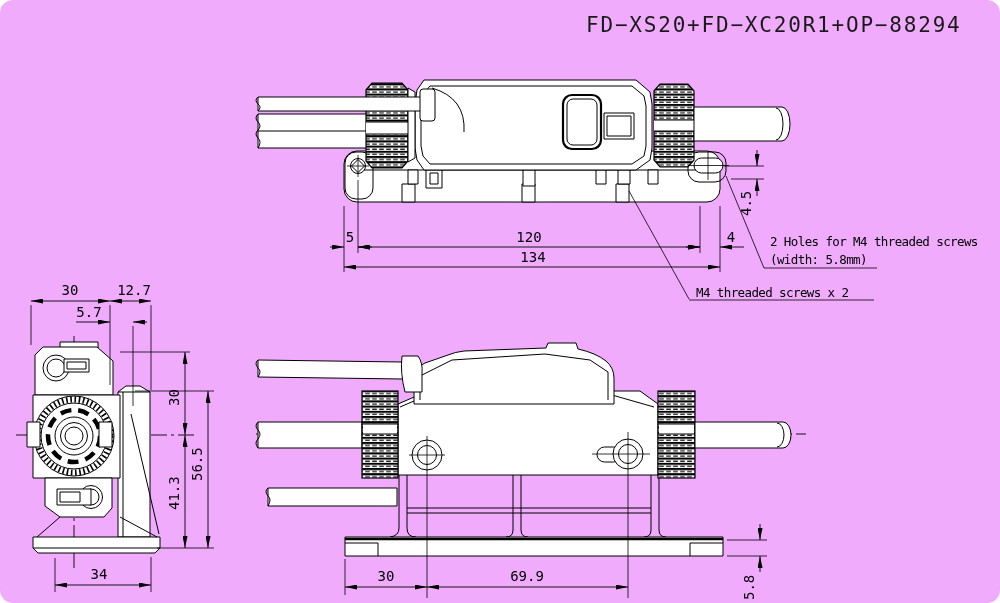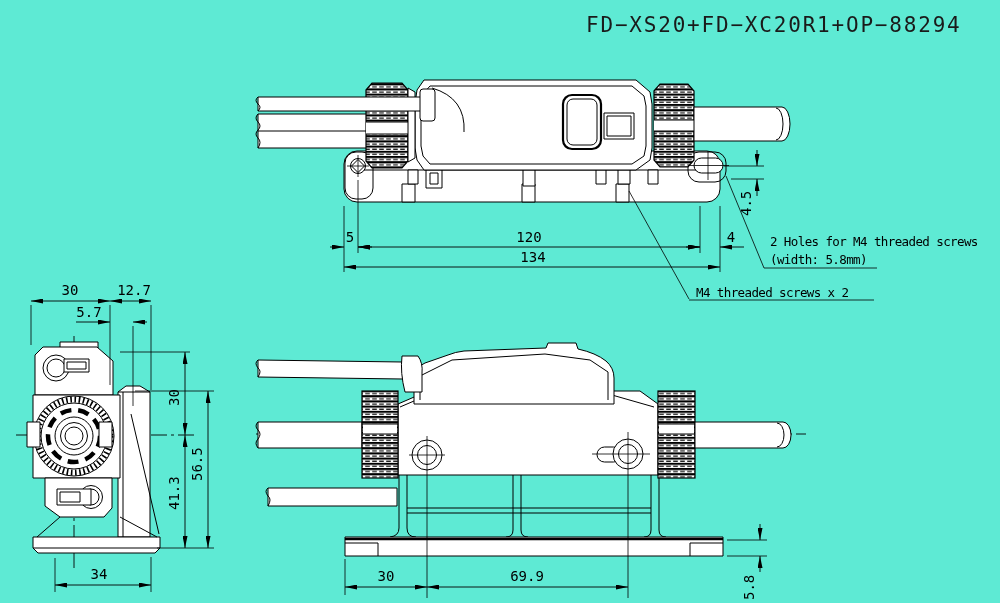--- a/index.html
+++ b/index.html
@@ -1,16 +1,16 @@
 <!DOCTYPE html>
 <html><head>
 <meta charset="utf-8">
 <style>
   html,body{margin:0;padding:0;background:#ffffff;}
-  #stage{width:1000px;height:603px;position:relative;background:#5eead4;overflow:hidden;}
+  #stage{width:1000px;height:603px;position:relative;background:#f0abfc;overflow:hidden;border-radius:13px;}
   svg{display:block;}
   .ln{fill:none;stroke:#000;stroke-width:1;stroke-linejoin:round;stroke-linecap:butt;}
   .fw{fill:#fff;stroke:#000;stroke-width:1;stroke-linejoin:round;}
   .fk{fill:url(#knurl);stroke:#000;stroke-width:1.2;}
   .thk{stroke-width:2.4;}
   .cl{fill:none;stroke:#000;stroke-width:0.9;stroke-dasharray:16 4 3 4;}
   .dimln{fill:none;stroke:#000;stroke-width:0.9;}
   .extln{fill:none;stroke:#000;stroke-width:0.8;}
   .dim-t{font-family:"DejaVu Sans Mono",monospace;font-size:14px;fill:#000;}
   .note-t{font-family:"DejaVu Sans Mono",monospace;font-size:12.5px;letter-spacing:-0.6px;fill:#000;}

